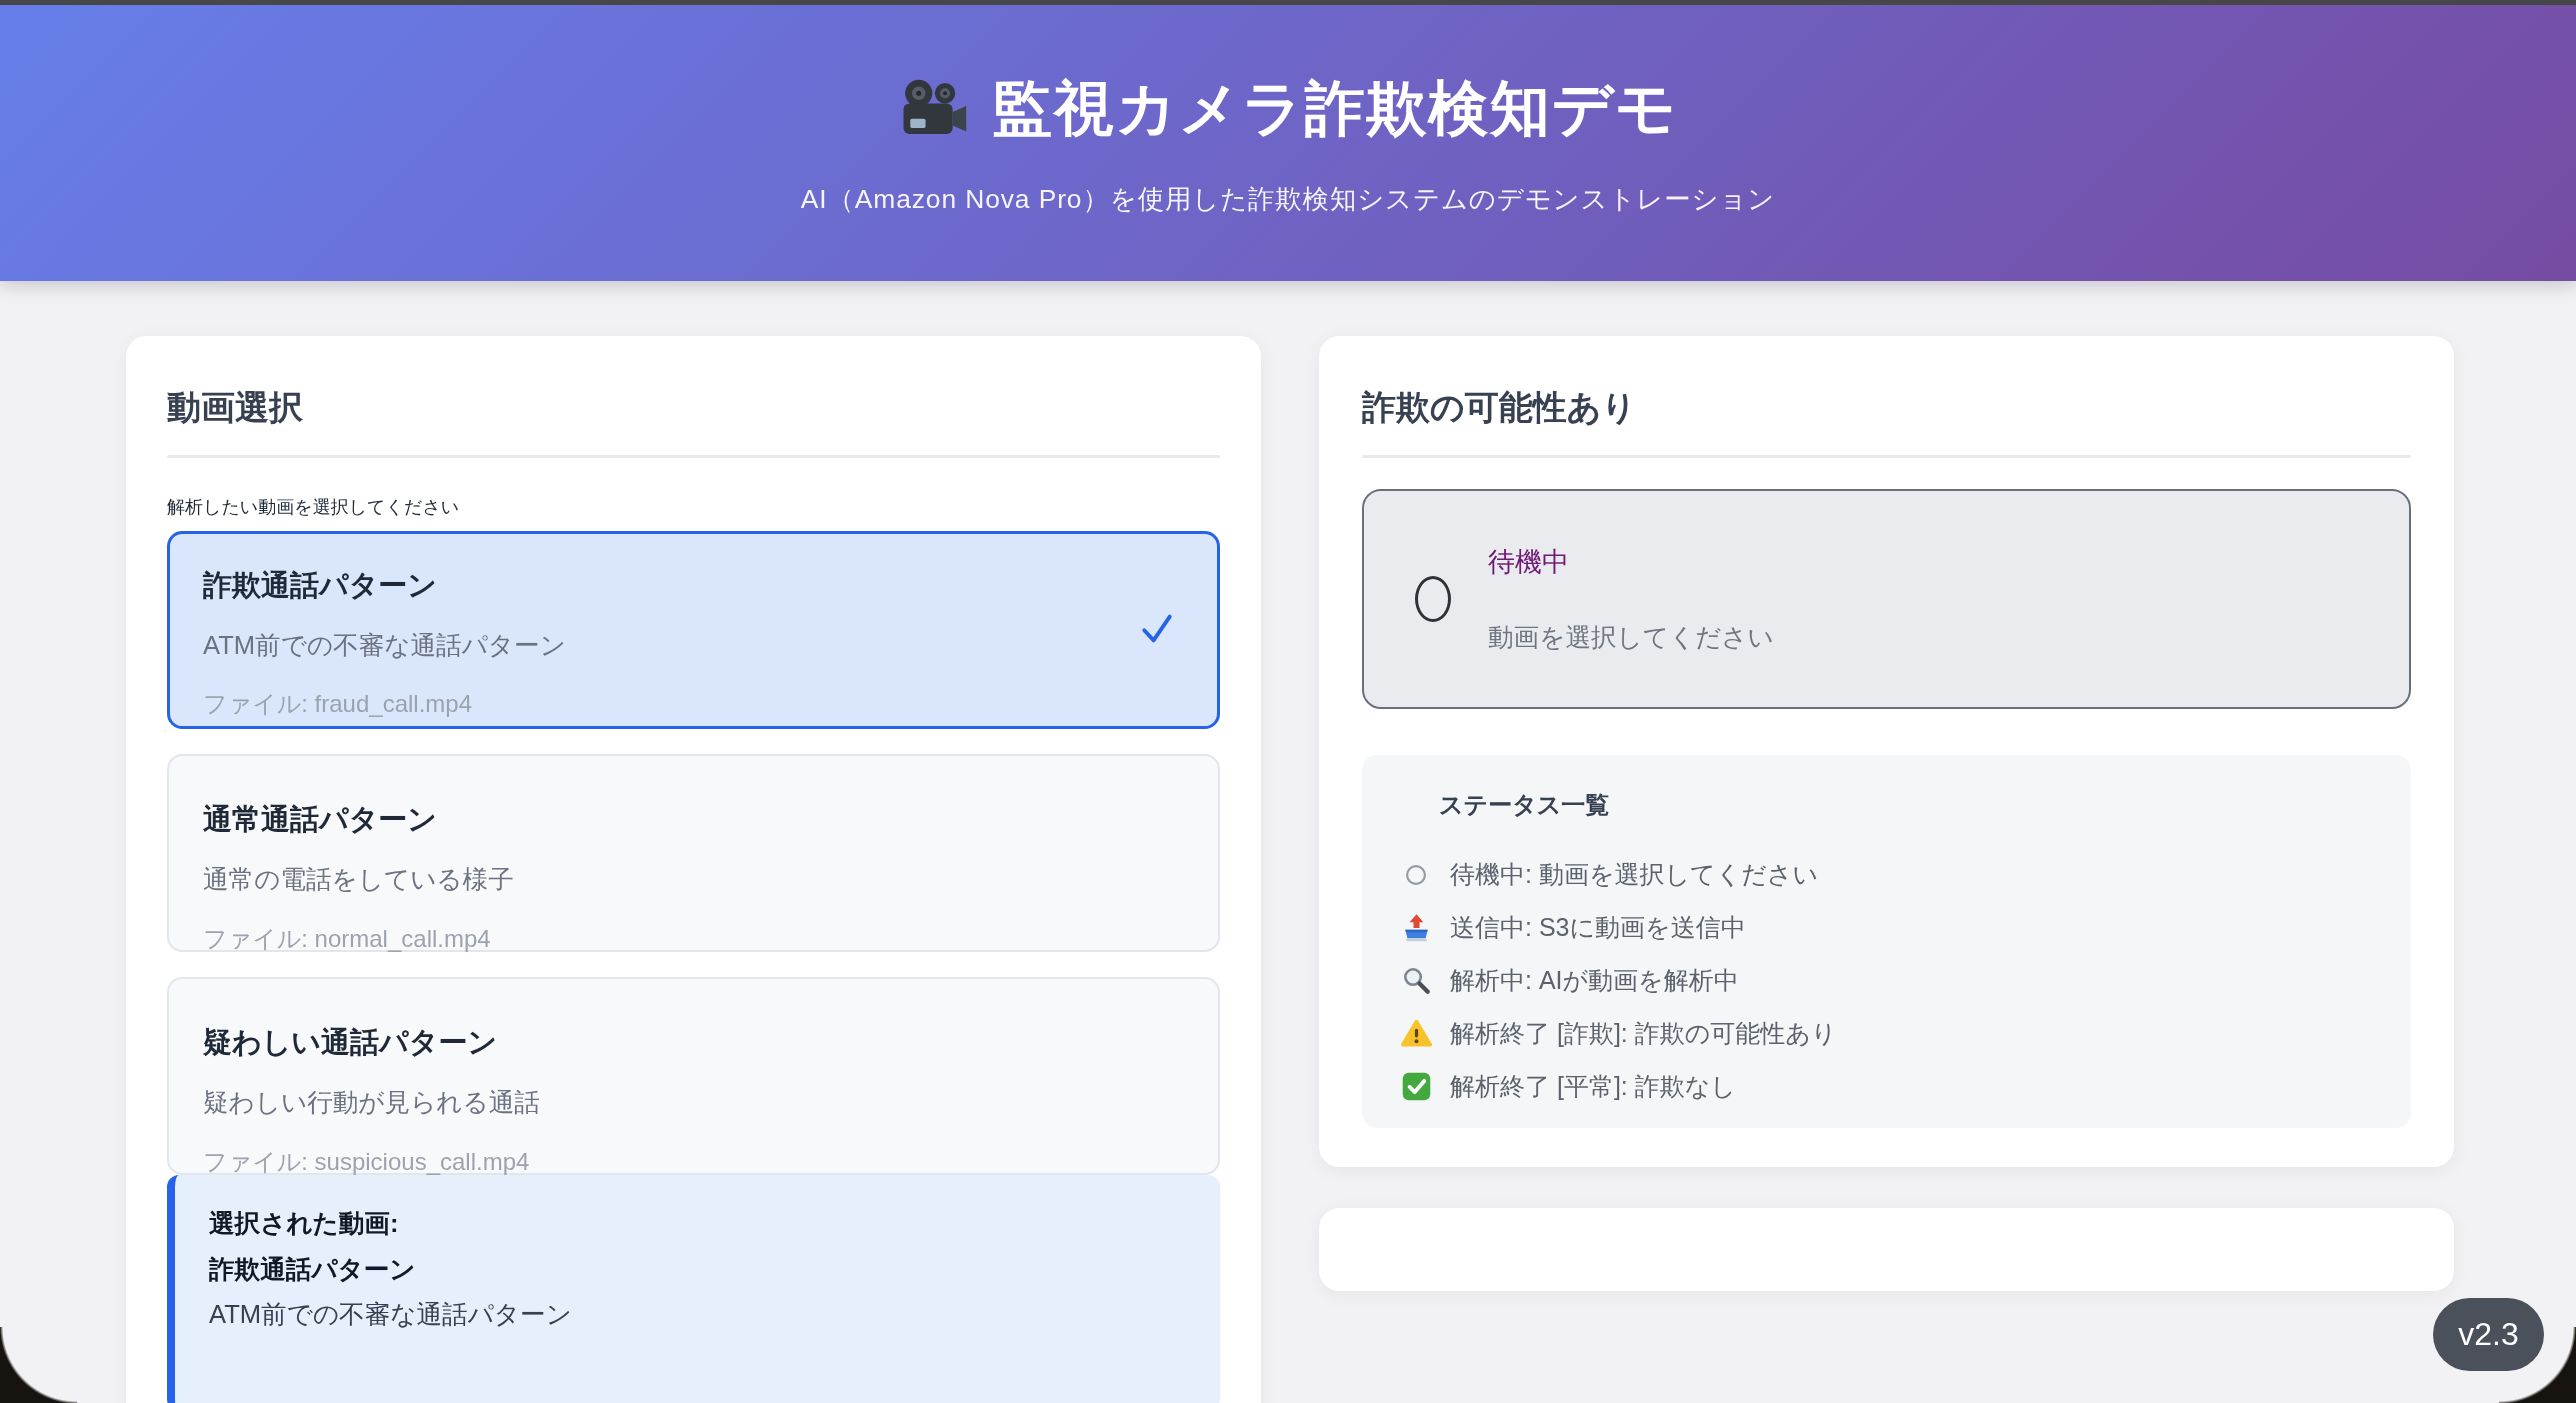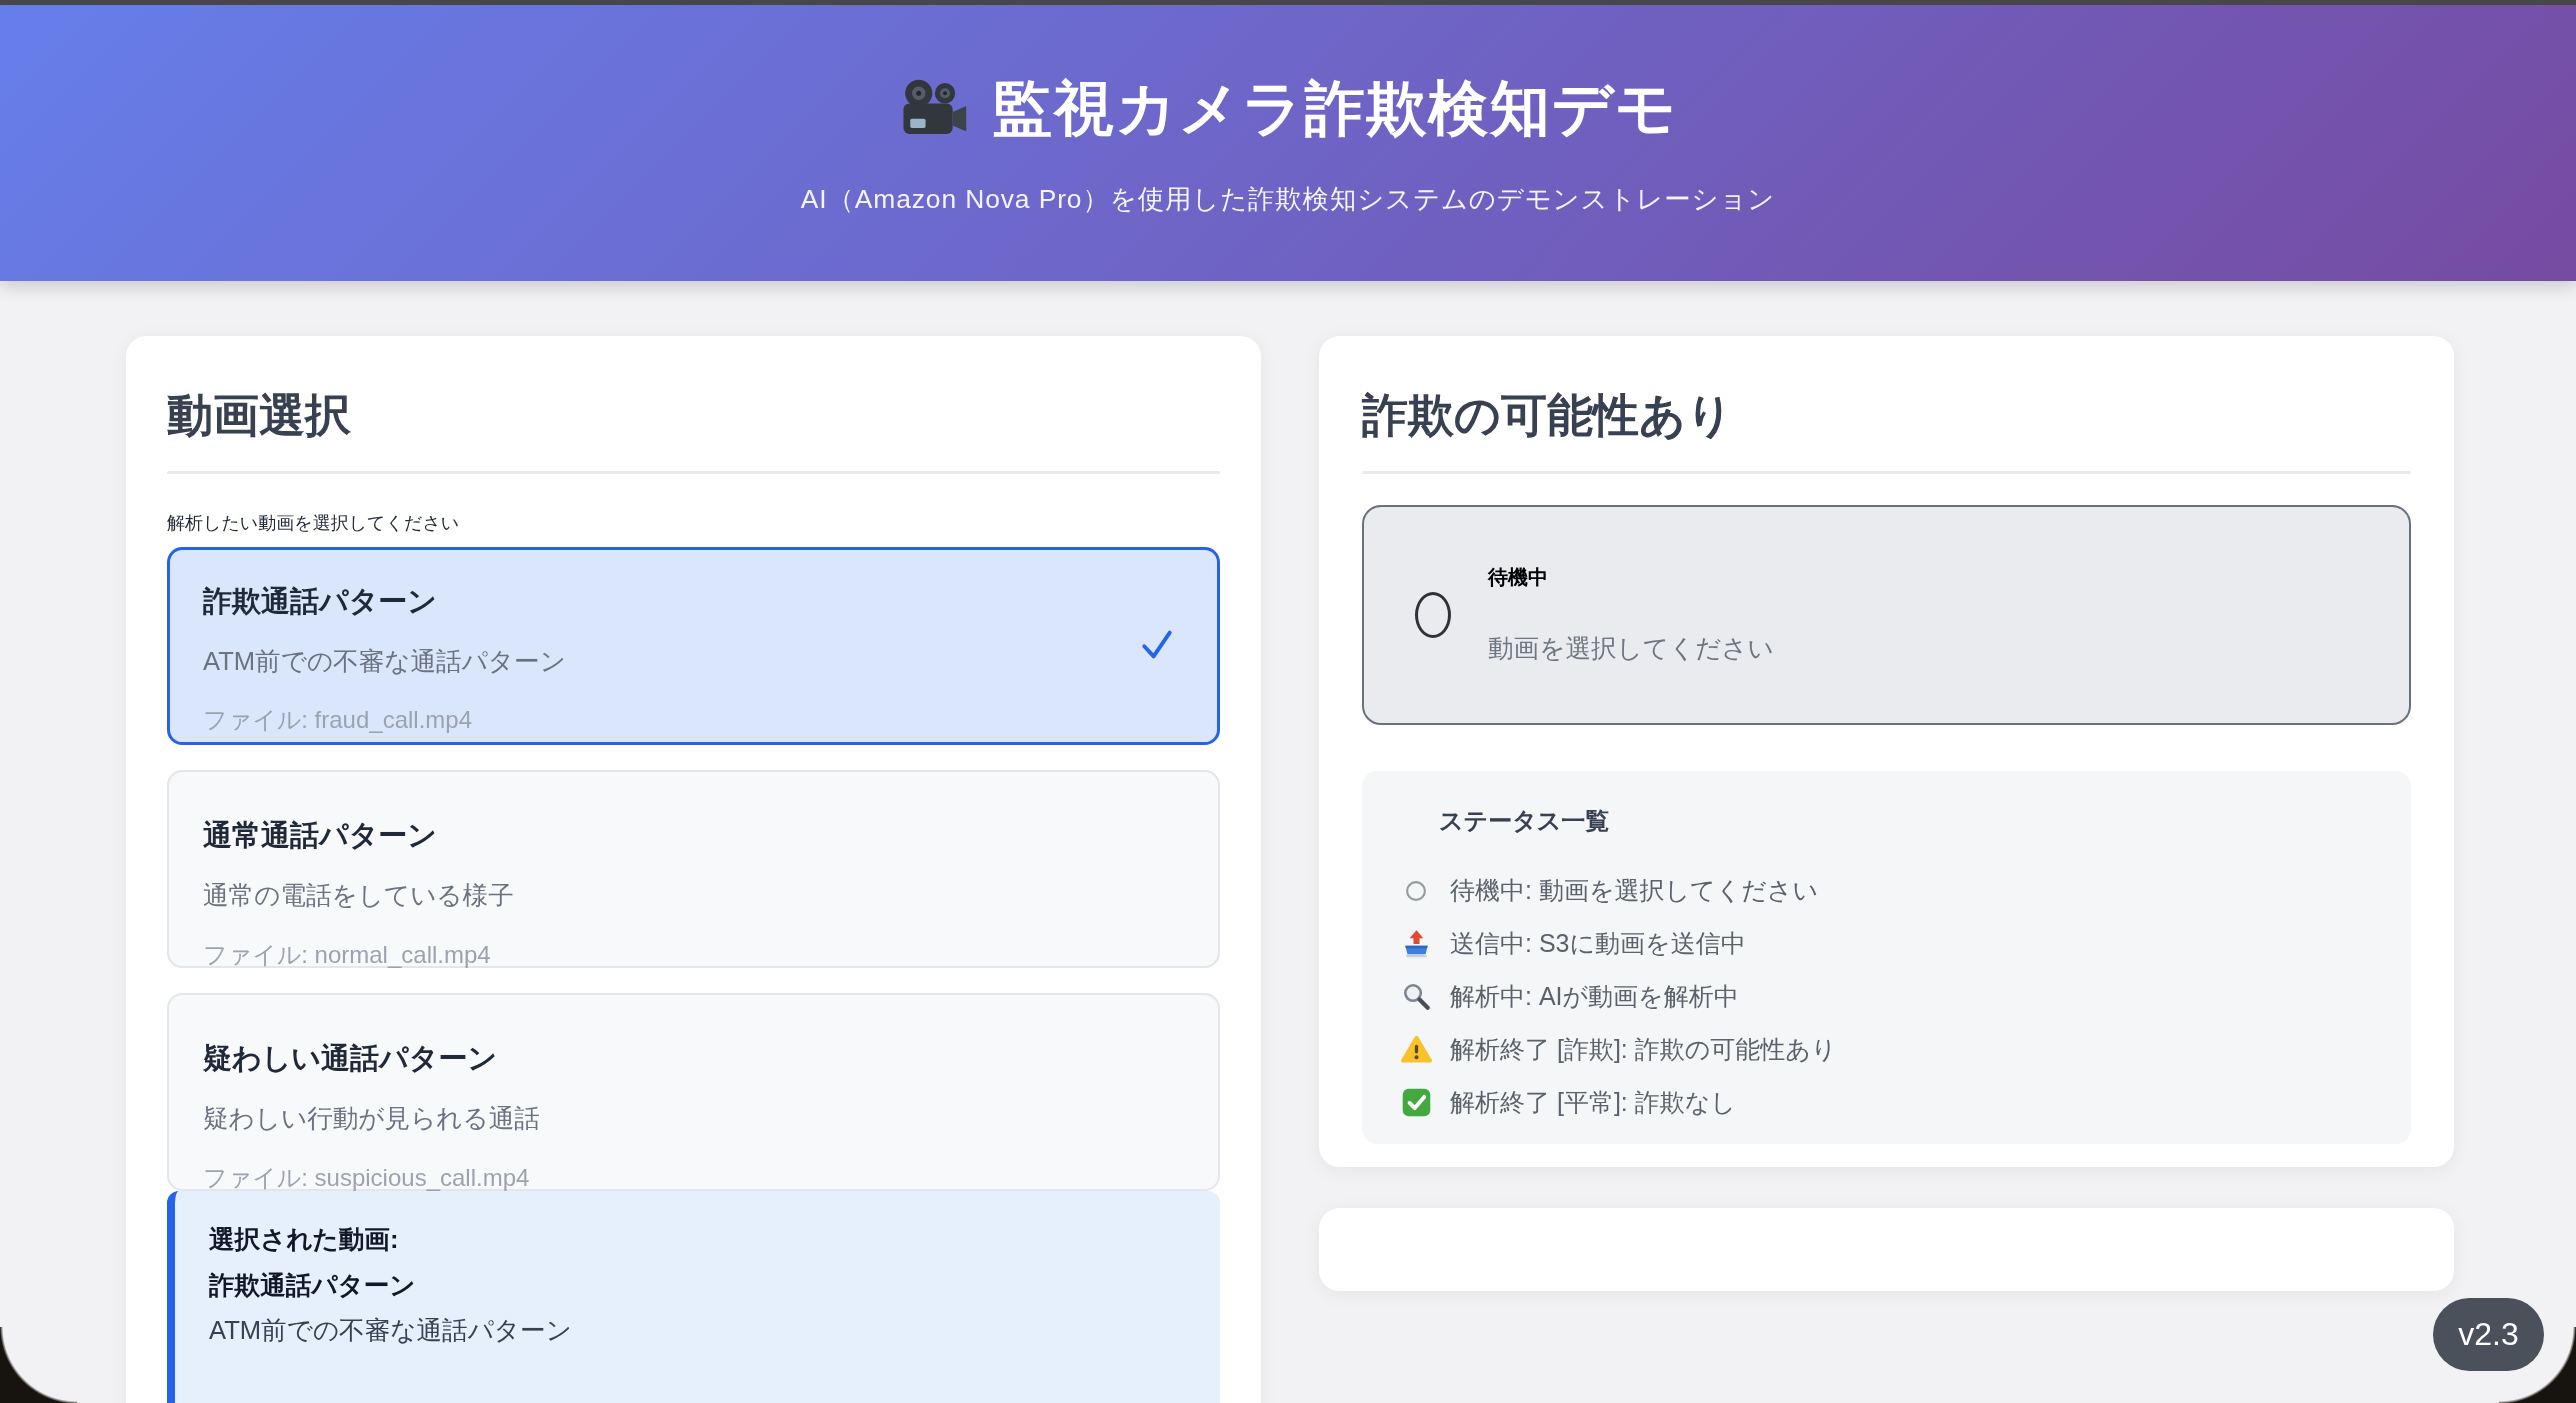--- a/index.html
+++ b/index.html
@@ -24,21 +24,21 @@
   .header-subtitle { font-size:26.4px; color:rgba(255,255,255,.93); letter-spacing:0.9px; }
 
   
   .card {
     position:absolute; background:#ffffff; border-radius:20.4px;
     box-shadow:0 3.4px 19px rgba(0,0,0,.055);
   }
   #left-card  { left:126px;  top:336px; width:1135px; height:1210px; padding:0 41px; }
   #right-card { left:1319px; top:336px; width:1135px; height:831px;  padding:0 43px; }
 
-  .section-heading { font-size:46px; font-weight:bold; color:#374151; margin:0; padding-top:49px; }
+  .section-heading { font-size:34px; font-weight:bold; color:#374151; margin:0; padding-top:49px; }
   .divider { height:3.4px; background:#e8e9ec; margin-top:24px; border-radius:1.7px; }
 
   
   .instruction { margin-top:37px; font-size:18px; color:#1f2937; }
 
   .video-option {
     position:relative; margin-top:25px; height:198px; border-radius:15.3px;
     padding:44px 34px; cursor:pointer;
     background:#f8f9fb; border:2.6px solid #e3e6ea;
   }
@@ -56,21 +56,21 @@
   }
   .info-line.bold { font-weight:bold; color:#111827; }
 
   
   .current-status-box {
     margin-top:31px; height:220px; border-radius:19px;
     background:#e9ebee; border:2.6px solid #68727f;
     display:flex; align-items:center; padding-left:51px; gap:37px;
   }
   .idle-circle { width:36px; height:46px; border:3.4px solid #2f3338; border-radius:50%; flex:none; }
-  .status-title { font-size:20px; font-weight:bold; color:#000000; }
+  .status-title { font-size:27px; font-weight:normal; color:#701a75; }
   .status-msg   { font-size:25.6px; color:#6e7681; margin-top:40px; }
 
   .legend-panel {
     margin-top:46px; height:373px; border-radius:15.3px;
     background:#f5f6f8; padding:34px 37px;
   }
   .legend-heading { font-size:24px; font-weight:bold; color:#374151;margin-left:40px; }
   .legend-list { margin-top:27px; }
   .legend-item { display:flex; align-items:center; gap:17px; height:53px; font-size:25px; color:#5b626c; }
   .icon-cell { width:34px; display:flex; justify-content:center; align-items:center; flex:none; }

